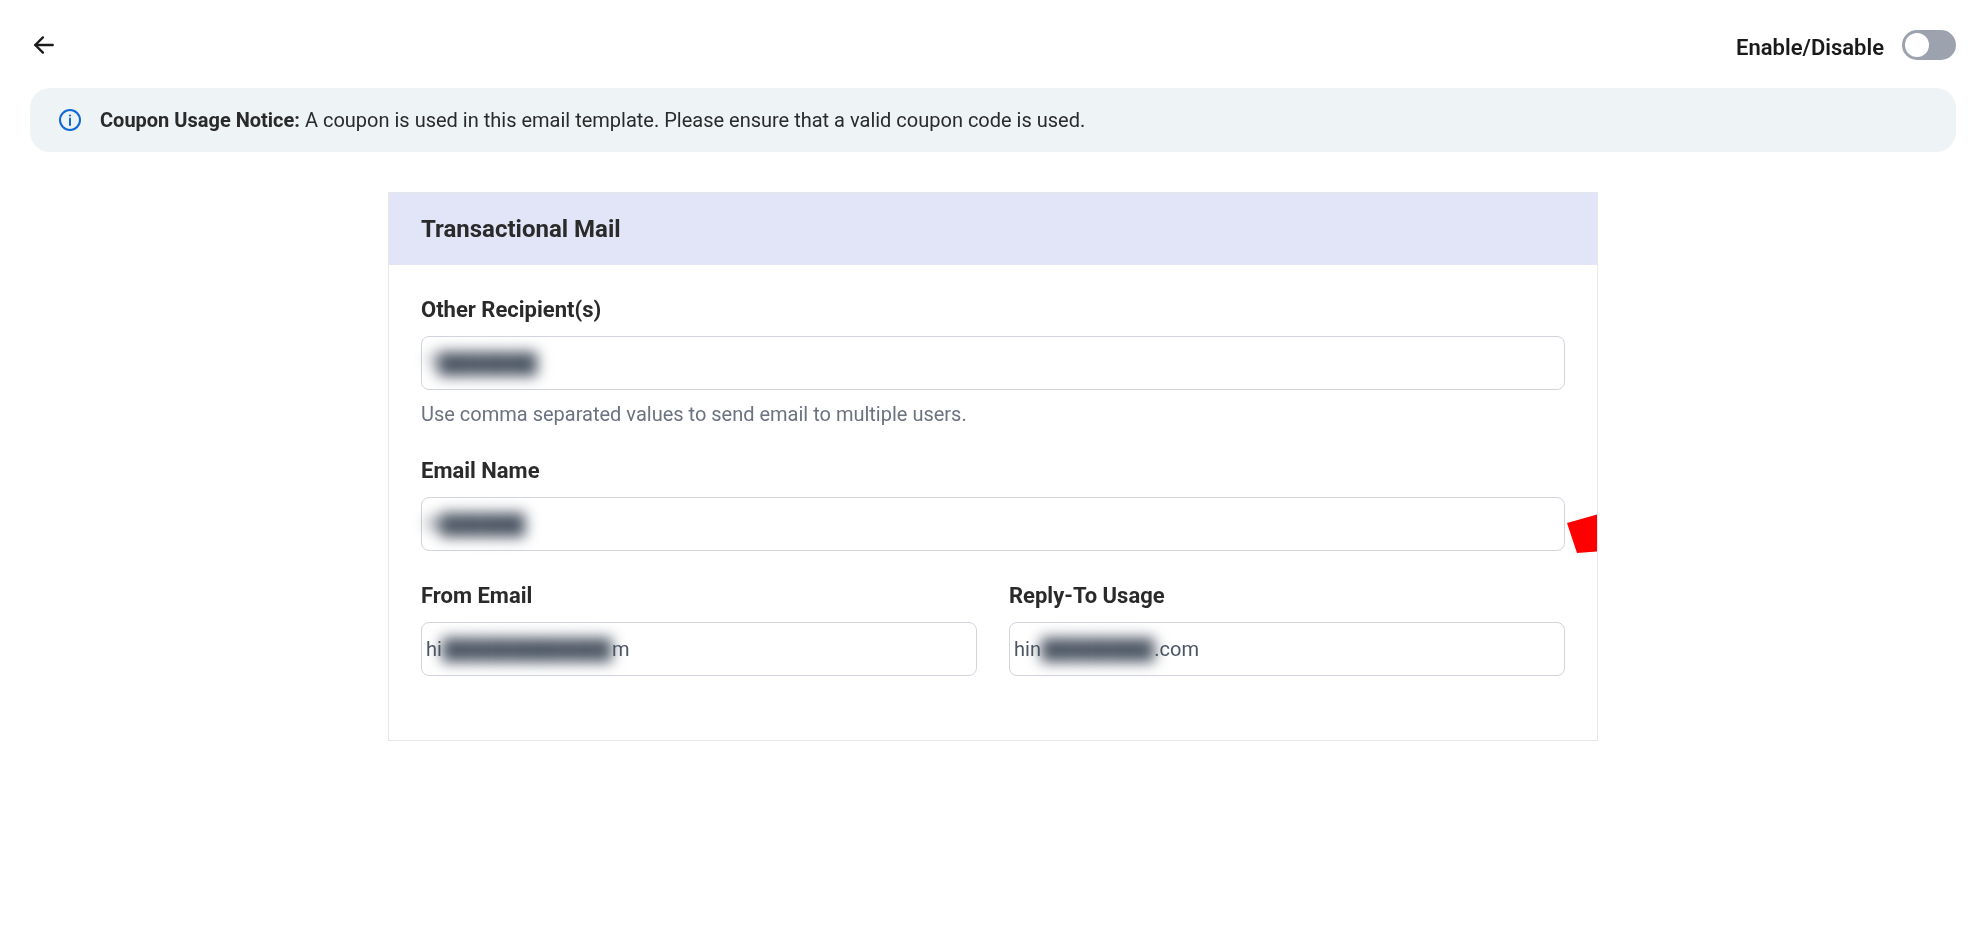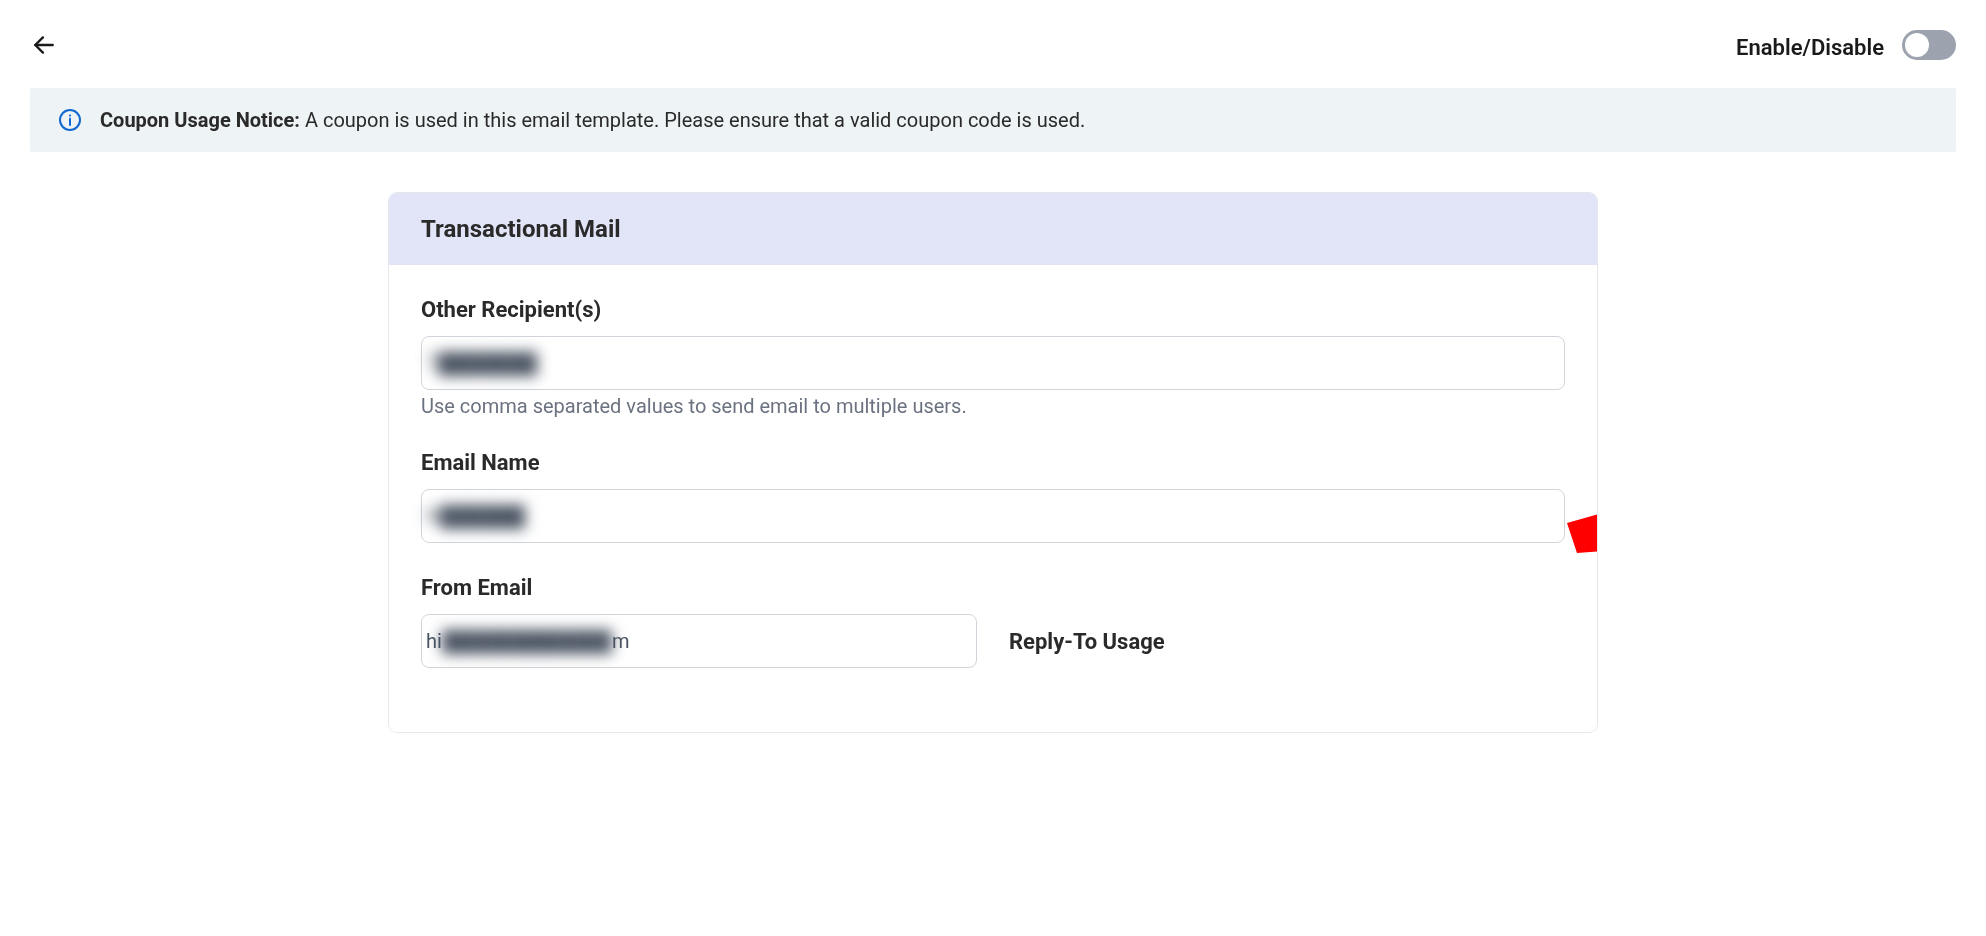--- a/index.html
+++ b/index.html
@@ -59,21 +59,21 @@
       width: 24px;
       height: 24px;
       background: #ffffff;
       border-radius: 50%;
       position: absolute;
       top: 3px;
       left: 3px;
     }
     .notice-banner {
       background: #eef3f6;
-      border-radius: 2px;
+      border-radius: 20px;
       padding: 20px 28px;
       display: flex;
       align-items: center;
       gap: 18px;
       margin-bottom: 40px;
     }
     .info-icon {
       width: 24px;
       height: 24px;
       flex-shrink: 0;
@@ -82,21 +82,21 @@
       font-size: 20px;
       color: #2a2a2a;
     }
     .notice-title {
       font-weight: 700;
     }
     .card {
       max-width: 1210px;
       margin: 0 auto;
       border: 1px solid #e5e7eb;
-      border-radius: 9px;
+      border-radius: 0;
       overflow: hidden;
       position: relative;
     }
     .card-header {
       background: #e2e4f8;
       padding: 22px 32px;
       font-size: 24px;
       font-weight: 700;
       color: #2a2a2a;
     }
@@ -119,21 +119,21 @@
       padding: 14px 4px;
       font-size: 20px;
       border: 1px solid #d1d5db;
       border-radius: 8px;
       color: #4b5563;
       background: #ffffff;
     }
     .form-help {
       font-size: 20px;
       color: #6b7280;
-      margin-top: 4px;
+      margin-top: 12px;
     }
     .form-row {
       display: flex;
       gap: 32px;
       align-items: flex-end;
     }
     .form-col {
       flex: 1;
     }
     .blur-text {
@@ -200,20 +200,23 @@
 
     <div class="form-row">
       <div class="form-col form-group">
         <label class="form-label">From Email</label>
         <div class="form-input">
           <span>hi</span><span class="blur-text">████████████</span><span>m</span>
         </div>
       </div>
       <div class="form-col form-group">
         <label class="form-label">Reply-To Usage</label>
+        <div class="form-input">
+          <span>hin</span><span class="blur-text">████████</span><span>.com</span>
+        </div>
       </div>
     </div>
 
   </div>
 
   <svg class="arrow-annotation" width="150" height="100" viewBox="0 0 150 100">
     <polygon points="0,40 70,20 65,5 150,55 70,95 72,65 10,70" fill="#ff0000"></polygon>
   </svg>
 </div>
 

